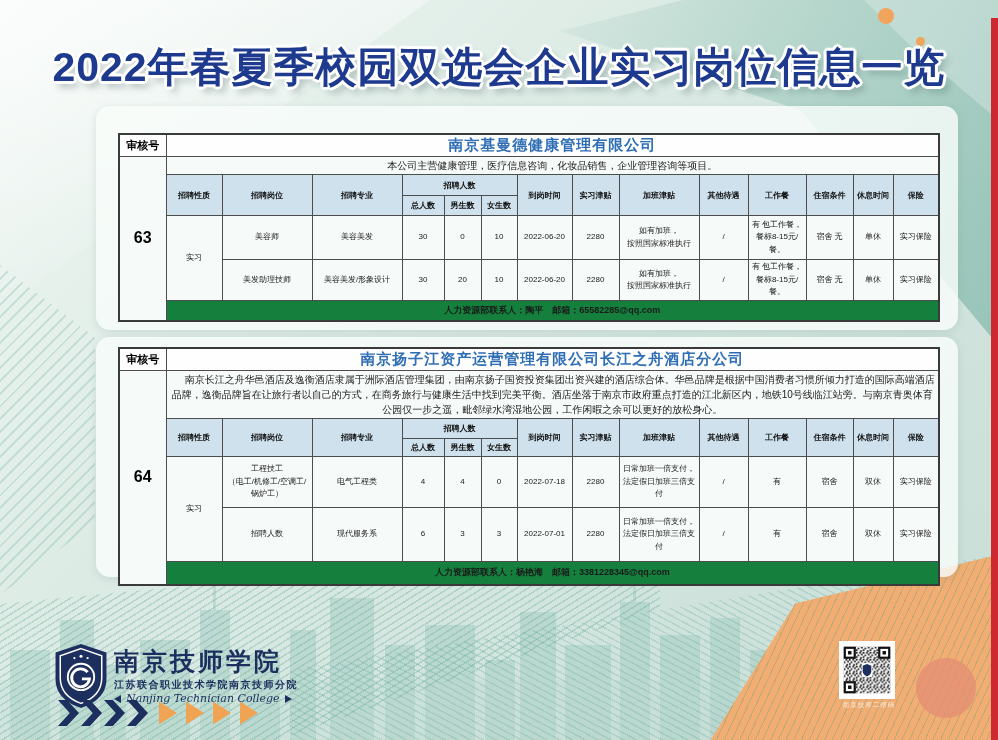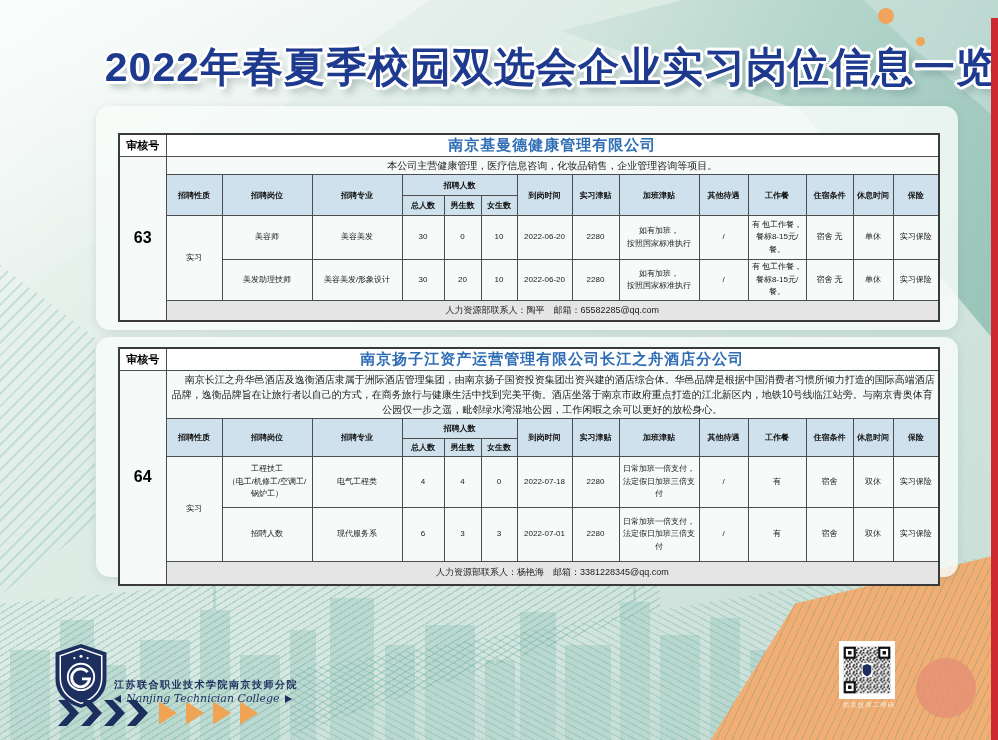--- a/index.html
+++ b/index.html
@@ -27,21 +27,21 @@
             clip-path:polygon(0 62%,100% 0,100% 100%,0 100%);}
   .orange-corner{position:absolute;left:660px;top:545px;width:338px;height:195px;
             background:repeating-linear-gradient(115deg,rgba(70,150,135,.30) 0 1px,transparent 1px 7px),#f2ae72;
             clip-path:polygon(15% 100%,40% 30%,100% 5%,100% 100%);}
   .salmon-circle{position:absolute;left:916px;top:658px;width:60px;height:60px;border-radius:50%;
             background:#e58f74;opacity:.8;}
   .dot-1{position:absolute;left:878px;top:8px;width:16px;height:16px;border-radius:50%;background:#f0a45c;}
   .dot-2{position:absolute;left:916px;top:37px;width:9px;height:9px;border-radius:50%;background:#f0a45c;}
   .red-strip{position:absolute;right:0;top:18px;width:7px;height:722px;background:#ce2930;}
   
-  .page-title{position:absolute;left:0;top:40px;width:100%;text-align:right;
+  .page-title{position:absolute;left:0;top:40px;width:100%;text-align:center;
       font-size:41px;font-weight:800;letter-spacing:1px;color:#1e3a8e;
       text-shadow:-2px -2px 0 #fff,2px -2px 0 #fff,-2px 2px 0 #fff,2px 2px 0 #fff,
                   0 -3px 0 #fff,0 3px 0 #fff,-3px 0 0 #fff,3px 0 0 #fff,5px 6px 7px rgba(40,70,70,.35);}
   
   .panel{position:absolute;left:68px;width:862px;background:rgba(248,252,250,.82);
          border-radius:14px;box-shadow:0 2px 8px rgba(90,130,120,.18);margin-left:28px;}
   .panel.p1{top:106px;height:224px;}
   .panel.p2{top:337px;height:240px;}
   table.job{border-collapse:collapse;table-layout:fixed;width:813px;margin:0;
             color:#1a1a1a;border:2px solid #3a3a3a;background:#f7fbf9;}
@@ -49,21 +49,21 @@
             padding:1px 2px;overflow:hidden;}
   .pos-t1{position:absolute;left:22px;top:27px;}
   .pos-t2{position:absolute;left:22px;top:10px;}
   .review-label{font-size:11px;font-weight:bold;background:#fdfefd;color:#000;}
   .company-cell{color:#2f6eb5;font-size:15px;font-weight:bold;background:#fdfefd;letter-spacing:1px;}
   .review-no{font-size:16px;font-weight:bold;background:#f6faf9;color:#000;}
   .desc{font-size:10px;text-align:left;padding:2px 8px;background:#f6faf9;line-height:1.5;}
   .desc.indent{text-indent:15px;}
   th.h{background:#cfe1ec;font-size:8px;font-weight:bold;color:#111;}
   td.d{font-size:8px;background:#f6faf9;white-space:pre-line;line-height:1.55;}
-  td.contact{font-size:9px;font-weight:normal;background:#e5e5e5;}
+  td.contact{font-size:9px;font-weight:bold;background:#15803d;}
   tr.rh-co1{height:20px;} tr.rh-de1{height:15px;} tr.rh-h1a{height:21px;} tr.rh-h1b{height:20px;}
   tr.rh-d1a{height:44px;} tr.rh-d1b{height:41px;} tr.rh-ct1{height:20px;}
   tr.rh-co2{height:21px;} tr.rh-de2{height:27px;} tr.rh-h2a{height:20px;} tr.rh-h2b{height:18px;}
   tr.rh-d2a{height:51px;} tr.rh-d2b{height:54px;} tr.rh-ct2{height:23px;}
   
   .logo-shield{position:absolute;left:52px;top:643px;width:58px;height:66px;}
   .college-name{position:absolute;left:114px;top:645px;font-size:25px;font-weight:800;
       color:#1c2f5e;letter-spacing:3px;}
   .college-sub{position:absolute;left:114px;top:678px;font-size:10px;font-weight:bold;
       color:#1c2f5e;letter-spacing:1.5px;}
@@ -308,20 +308,21 @@
 
   <svg class="logo-shield" viewBox="0 0 60 70">
     <path d="M30 1 L57 10 V38 C57 55 45 64 30 69 C15 64 3 55 3 38 V10 Z" fill="#1c2f5e"></path>
     <path d="M30 6 L52 13.5 V37 C52 51 42 59.5 30 64 C18 59.5 8 51 8 37 V13.5 Z" fill="none" stroke="#fff" stroke-width="1.6"></path>
     <circle cx="30" cy="36" r="14" fill="none" stroke="#fff" stroke-width="2"></circle>
     <path d="M37 31 A9.5 9.5 0 1 0 39 38 L31 38" fill="none" stroke="#fff" stroke-width="3"></path>
     <circle cx="30" cy="14" r="1.6" fill="#fff"></circle>
       <circle cx="23" cy="16" r="1.2" fill="#fff"></circle>
       <circle cx="37" cy="16" r="1.2" fill="#fff"></circle>
   </svg>
+  <div class="college-name">南京技师学院</div>
   <div class="college-sub">江苏联合职业技术学院南京技师分院</div>
   <div class="college-eng">
     <span class="eng-arrow left"></span>
     <span>Nanjing Technician College</span>
     <span class="eng-arrow right"></span>
   </div>
   <div class="chevrons">
     <span class="chev"></span>
     <span class="chev"></span>
     <span class="chev"></span>

